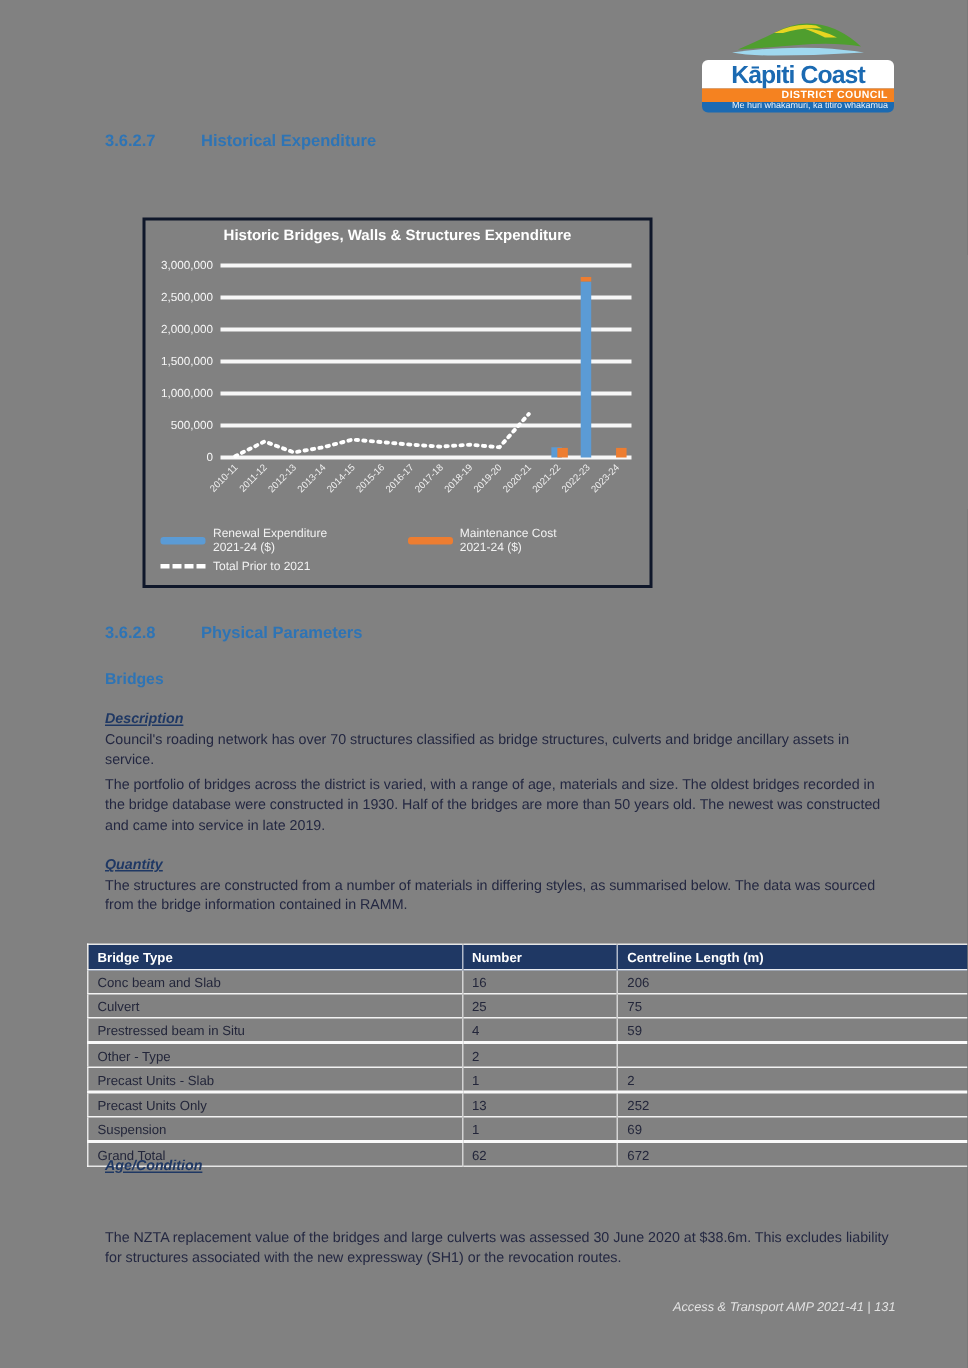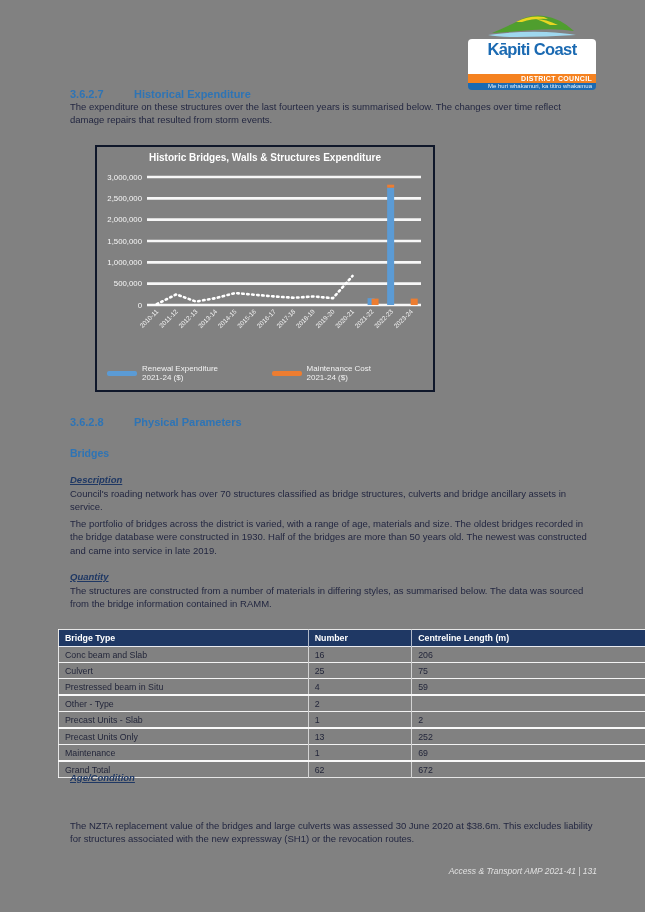--- a/index.html
+++ b/index.html
@@ -2,21 +2,21 @@
 <html><head>
 <meta charset="utf-8">
 <style>
   html,body{margin:0;padding:0;}
   body{width:645px;height:912px;background:#6e6e6e;font-family:"Liberation Sans",sans-serif;}
   .page{position:relative;width:645px;height:912px;background:#818181;overflow:hidden;}
 
   
   .logo{position:absolute;left:468px;top:13px;width:128px;}
   .logo-island{text-align:center;margin-bottom:-4px;}
-  .logo-card{background:#ffffff;border-radius:4px 4px 0 0;padding:2px 4px 16px 4px;text-align:center;}
+  .logo-card{background:#ffffff;border-radius:4px 4px 0 0;padding:2px 4px 0 4px;text-align:center;}
   .logo-name{color:#1b6ab2;font-weight:bold;font-size:16.5px;letter-spacing:-0.6px;white-space:nowrap;line-height:1.05;}
   .logo-band{background:#f58220;color:#fff;font-weight:bold;font-size:7px;text-align:right;padding:1px 4px;letter-spacing:0.3px;}
   .logo-motto{background:#1b6ab2;color:#e8f2fb;font-size:6px;transform-origin:right top;text-align:right;padding:0 4px 1px;border-radius:0 0 4px 4px;white-space:nowrap;overflow:hidden;}
 
   
   .h1{position:absolute;left:70px;display:flex;color:#2E74B5;font-weight:700;font-size:11px;}
   .h1 .num{width:64px;flex:0 0 64px;}
   .h2{position:absolute;left:70px;color:#2E74B5;font-weight:700;font-size:10.5px;}
   .h3{position:absolute;left:70px;color:#1F3864;font-weight:700;font-style:italic;text-decoration:underline;font-size:9.5px;}
   .body-p{position:absolute;left:70px;width:527px;margin:0;font-size:9.5px;line-height:1.42;color:#232741;}
@@ -60,21 +60,20 @@
       <div class="logo-name">Kāpiti Coast</div>
     </div>
     <div class="logo-band">DISTRICT COUNCIL</div>
     <div class="logo-motto">Me huri whakamuri, ka titiro whakamua</div>
   </div>
 
   <div class="h1" style="top:88px;">
     <span class="num">3.6.2.7</span>
     <span>Historical Expenditure</span>
   </div>
-  <p class="body-p" style="top:100px;">The expenditure on these structures over the last fourteen years is summarised below. The changes over time reflect damage repairs that resulted from storm events.</p>
 
   <div class="chart">
     <div class="chart-title">Historic Bridges, Walls &amp; Structures Expenditure</div>
     <svg id="chart-svg" class="chart-svg" width="336" height="176" viewBox="0 0 336 176">
         <line x1="50" x2="324" y1="136" y2="136" stroke="#f7f7f7" stroke-width="2.6"></line>
         <text x="45" y="138.6" text-anchor="end" font-size="7.8" fill="#f7f7f7" font-family="Liberation Sans, sans-serif">0</text>
         <line x1="50" x2="324" y1="114.66666666666667" y2="114.66666666666667" stroke="#f7f7f7" stroke-width="2.6"></line>
         <text x="45" y="117.26666666666667" text-anchor="end" font-size="7.8" fill="#f7f7f7" font-family="Liberation Sans, sans-serif">500,000</text>
         <line x1="50" x2="324" y1="93.33333333333334" y2="93.33333333333334" stroke="#f7f7f7" stroke-width="2.6"></line>
         <text x="45" y="95.93333333333334" text-anchor="end" font-size="7.8" fill="#f7f7f7" font-family="Liberation Sans, sans-serif">1,000,000</text>
@@ -111,20 +110,26 @@
       <div class="legend-row">
         <div class="legend-item">
           <span class="sw" style="background: rgb(91, 155, 213);"></span>
           <span>Renewal Expenditure 2021-24 ($)</span>
         </div>
         <div class="legend-item">
           <span class="sw" style="background: rgb(237, 125, 49);"></span>
           <span>Maintenance Cost 2021-24 ($)</span>
         </div>
       </div>
+      <div class="legend-row">
+        <div class="legend-item">
+          <span class="sw-dash"></span>
+          <span>Total Prior to 2021</span>
+        </div>
+      </div>
     </div>
   </div>
 
   <div class="h1" style="top:416px;">
     <span class="num">3.6.2.8</span>
     <span>Physical Parameters</span>
   </div>
 
   <div class="h2" style="top:447px;">Bridges</div>
 
@@ -173,21 +178,21 @@
           <td>Precast Units - Slab</td>
           <td>1</td>
           <td>2</td>
         </tr>
         <tr class="thick">
           <td>Precast Units Only</td>
           <td>13</td>
           <td>252</td>
         </tr>
         <tr>
-          <td>Maintenance</td>
+          <td>Suspension</td>
           <td>1</td>
           <td>69</td>
         </tr>
         <tr class="thick">
           <td>Grand Total</td>
           <td>62</td>
           <td>672</td>
         </tr>
       </tbody>
   </table>

